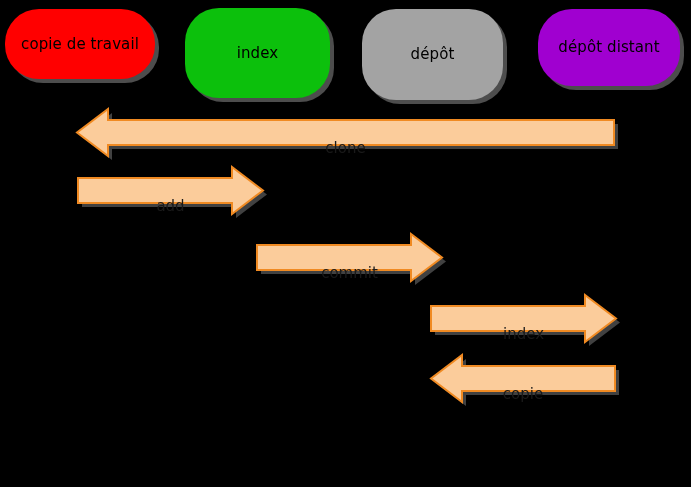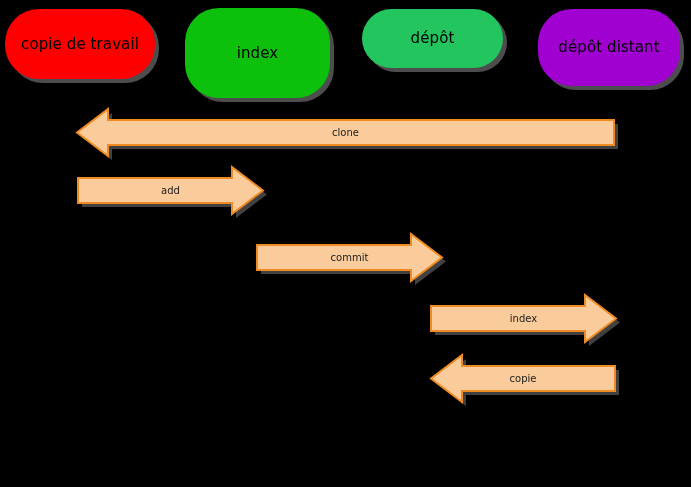--- a/index.html
+++ b/index.html
@@ -47,45 +47,45 @@
     fill: #FBCC9B;
     stroke: #F08A22;
     stroke-width: 2;
     stroke-linejoin: miter;
   }
   .arrow-shadow {
     fill: rgba(130,130,130,0.5);
   }
   .arrow-label {
     position: absolute;
-    top: 0;
+    top: 16px;
     left: 0;
     width: 100%;
     height: 100%;
     display: flex;
     align-items: center;
     justify-content: center;
     color: #1a1a1a;
-    font-size: 10px;
+    font-size: 15px;
     line-height: 1;
     pointer-events: none;
     white-space: nowrap;
   }
 </style>
 </head>
 <body>
 
 <div id="canvas">
     <div class="node" style="left: 5px; top: 9px; width: 150px; height: 70px; background: rgb(255, 0, 0);">
       <span class="node-label">copie de travail</span>
     </div>
     <div class="node" style="left: 185px; top: 8px; width: 145px; height: 90px; background: rgb(12, 192, 12);">
       <span class="node-label">index</span>
     </div>
-    <div class="node" style="left: 362px; top: 9px; width: 141px; height: 59px; background: #22c55e;">
+    <div class="node" style="left: 362px; top: 9px; width: 141px; height: 91px; background: #a3a3a3;">
       <span class="node-label">dépôt</span>
     </div>
     <div class="node" style="left: 538px; top: 9px; width: 142px; height: 77px; background: rgb(160, 0, 208);">
       <span class="node-label">dépôt distant</span>
     </div>
     <div class="arrow" style="left: 77px; top: 109px; width: 537px; height: 47px;">
       <svg width="543" height="53" viewBox="0 0 543 53">
         <path d="M 537,11 L 31,11 L 31,0 L 0,23.5 L 31,47 L 31,36 L 537,36 Z" class="arrow-shadow" transform="translate(4,4)"></path>
         <path d="M 537,11 L 31,11 L 31,0 L 0,23.5 L 31,47 L 31,36 L 537,36 Z" class="arrow-shape"></path>
       </svg>

